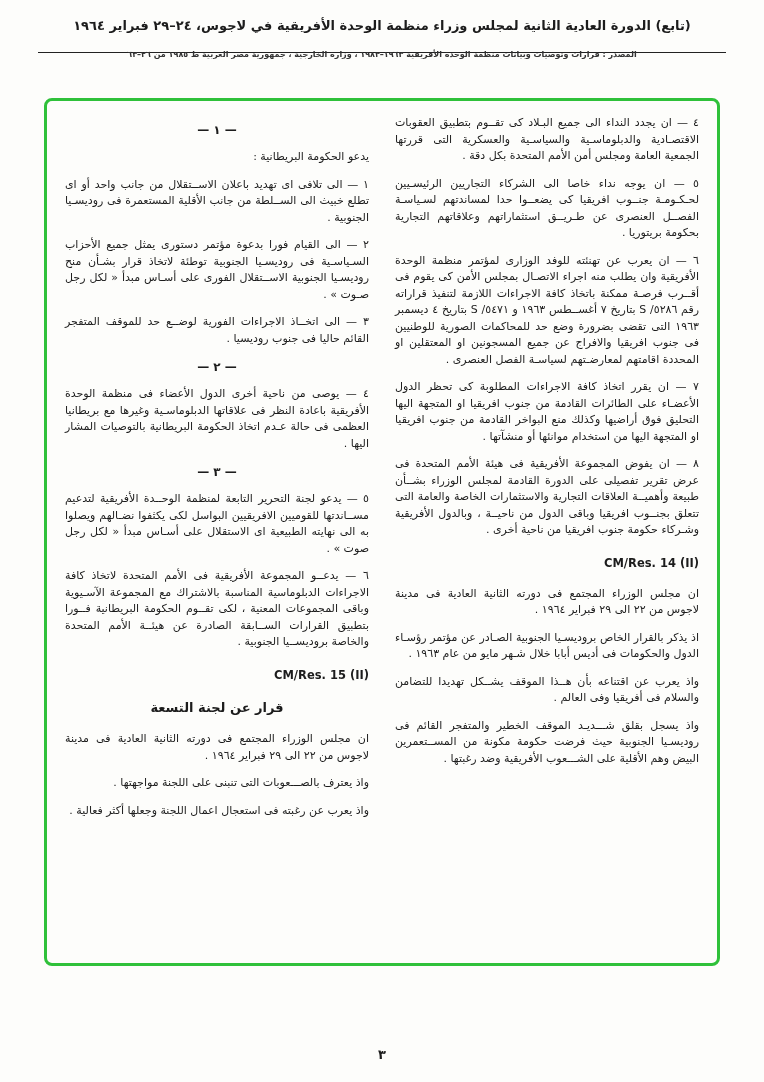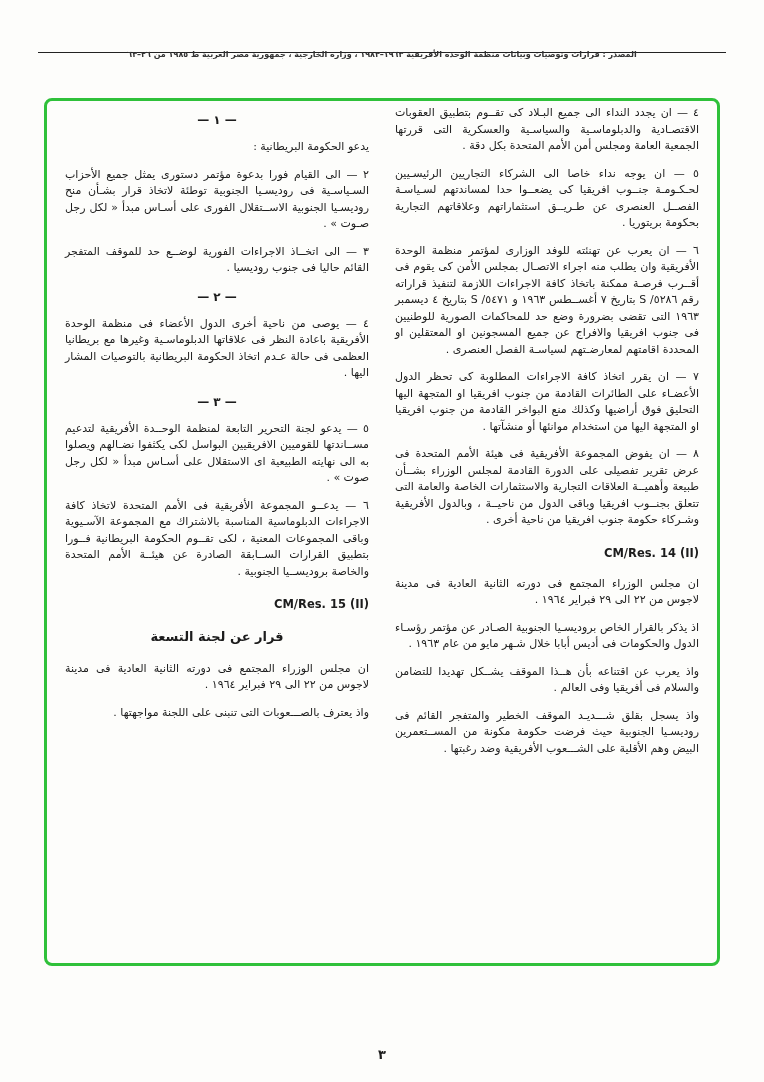--- a/index.html
+++ b/index.html
@@ -35,21 +35,21 @@
     font-weight: bold;
     color: #333;
   }
   .green-box {
     position: absolute;
     top: 98px; left: 44px;
     width: 676px; height: 868px;
     border: 3px solid #2fc13a;
     border-radius: 8px;
     box-sizing: border-box;
-    padding: 4px 18px;
+    padding: 14px 18px;
   }
   .columns {
     direction: rtl;
     display: flex;
     gap: 26px;
     height: 100%;
   }
   .col {
     flex: 1 1 0;
     direction: rtl;
@@ -87,20 +87,21 @@
     text-align: center;
     font-size: 13px;
     font-weight: bold;
   }
 </style>
 </head>
 <body>
 
 <div class="page">
 
+  <div class="doc-header">(تابع)  الدورة العادية الثانية لمجلس وزراء منظمة الوحدة الأفريقية في لاجوس، ٢٤–٢٩ فبراير ١٩٦٤</div>
   <hr class="header-rule">
   <div class="source-line">المصدر : قرارات وتوصيات وبيانات منظمة الوحدة الأفريقية ١٩٦٣–١٩٨٣ ، وزارة الخارجية ، جمهورية مصر العربية ط ١٩٨٥ من ٢٦–٦٣</div>
 
   <div class="green-box">
     <div class="columns">
 
       <div class="col">
         <p class="para">٤ — ان يجدد النداء الى جميع البـلاد كى تقــوم بتطبيق العقوبات الاقتصـادية والدبلوماسـية والسياسـية والعسكرية التى قررتها الجمعية العامة ومجلس أمن الأمم المتحدة بكل دقة .</p>
         <p class="para">٥ — ان يوجه نداء خاصا الى الشركاء التجاريين الرئيسـيين لحـكـومـة جنــوب افريقيا كى يضعــوا حدا لمساندتهم لسـياسـة الفصــل العنصرى عن طـريــق استثماراتهم وعلاقاتهم التجارية بحكومة بريتوريا .</p>
         <p class="para">٦ — ان يعرب عن تهنئته للوفد الوزارى لمؤتمر منظمة الوحدة الأفريقية وان يطلب منه اجراء الاتصـال بمجلس الأمن كى يقوم فى أقــرب فرصـة ممكنة باتخاذ كافة الاجراءات اللازمة لتنفيذ قراراته رقم ٥٢٨٦/ S بتاريخ ٧ أغســطس ١٩٦٣ و ٥٤٧١/ S بتاريخ ٤ ديسمبر ١٩٦٣ التى تقضى بضرورة وضع حد للمحاكمات الصورية للوطنيين فى جنوب افريقيا والافراج عن جميع المسجونين او المعتقلين او المحددة اقامتهم لمعارضـتهم لسياسـة الفصل العنصرى .</p>
@@ -109,31 +110,33 @@
         <div class="res-label">CM/Res. 14  (II)</div>
         <p class="para">ان مجلس الوزراء المجتمع فى دورته الثانية العادية فى مدينة لاجوس من ٢٢ الى ٢٩ فبراير ١٩٦٤ .</p>
         <p class="para">اذ يذكر بالقرار الخاص بروديسـيا الجنوبية الصـادر عن مؤتمر رؤسـاء الدول والحكومات فى أديس أبابا خلال شـهر مايو من عام ١٩٦٣ .</p>
         <p class="para">واذ يعرب عن اقتناعه بأن هــذا الموقف يشــكل تهديدا للتضامن والسلام فى أفريقيا وفى العالم .</p>
         <p class="para">واذ يسجل بقلق شـــديـد الموقف الخطير والمتفجر القائم فى روديسـيا الجنوبية حيث فرضت حكومة مكونة من المســتعمرين البيض وهم الأقلية على الشـــعوب الأفريقية وضد رغبتها .</p>
       </div>
 
       <div class="col">
         <div class="marker">— ١ —</div>
         <p class="para">يدعو الحكومة البريطانية :</p>
+        <p class="para">١ — الى تلافى اى تهديد باعلان الاســتقلال من جانب واحد أو اى تطلع خبيث الى الســلطة من جانب الأقلية المستعمرة فى روديسـيا الجنوبية .</p>
         <p class="para">٢ — الى القيام فورا بدعوة مؤتمر دستورى يمثل جميع الأحزاب السـياسـية فى روديسـيا الجنوبية توطئة لاتخاذ قرار بشـأن منح روديسـيا الجنوبية الاســتقلال الفورى على أسـاس مبدأ « لكل رجل صـوت » .</p>
         <p class="para">٣ — الى اتخــاذ الاجراءات الفورية لوضــع حد للموقف المتفجر القائم حاليا فى جنوب روديسيا .</p>
         <div class="marker">— ٢ —</div>
         <p class="para">٤ — يوصى من ناحية أخرى الدول الأعضاء فى منظمة الوحدة الأفريقية باعادة النظر فى علاقاتها الدبلوماسـية وغيرها مع بريطانيا العظمى فى حالة عـدم اتخاذ الحكومة البريطانية بالتوصيات المشار اليها .</p>
         <div class="marker">— ٣ —</div>
         <p class="para">٥ — يدعو لجنة التحرير التابعة لمنظمة الوحــدة الأفريقية لتدعيم مســاندتها للقوميين الافريقيين البواسل لكى يكثفوا نضـالهم ويصلوا به الى نهايته الطبيعية اى الاستقلال على أسـاس مبدأ « لكل رجل صوت » .</p>
         <p class="para">٦ — يدعــو المجموعة الأفريقية فى الأمم المتحدة لاتخاذ كافة الاجراءات الدبلوماسية المناسبة بالاشتراك مع المجموعة الآسـيوية وباقى المجموعات المعنية ، لكى تقــوم الحكومة البريطانية فــورا بتطبيق القرارات الســابقة الصادرة عن هيئــة الأمم المتحدة والخاصة بروديســيا الجنوبية .</p>
         <div class="res-label">CM/Res. 15  (II)</div>
         <div class="section-title">قرار عن لجنة التسعة</div>
         <p class="para">ان مجلس الوزراء المجتمع فى دورته الثانية العادية فى مدينة لاجوس من ٢٢ الى ٢٩ فبراير ١٩٦٤ .</p>
         <p class="para">واذ يعترف بالصـــعوبات التى تنبنى على اللجنة مواجهتها .</p>
+        <p class="para">واذ يعرب عن رغبته فى استعجال اعمال اللجنة وجعلها أكثر فعالية .</p>
       </div>
 
     </div>
   </div>
 
   <div class="page-number">٣</div>
 
 </div>
 
 </body></html>

